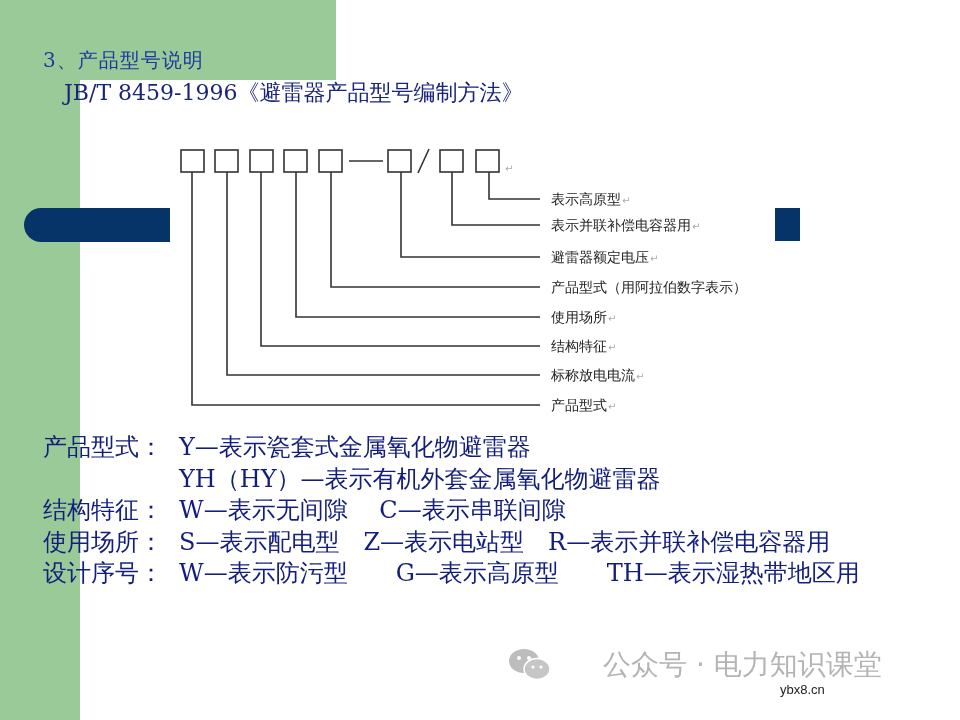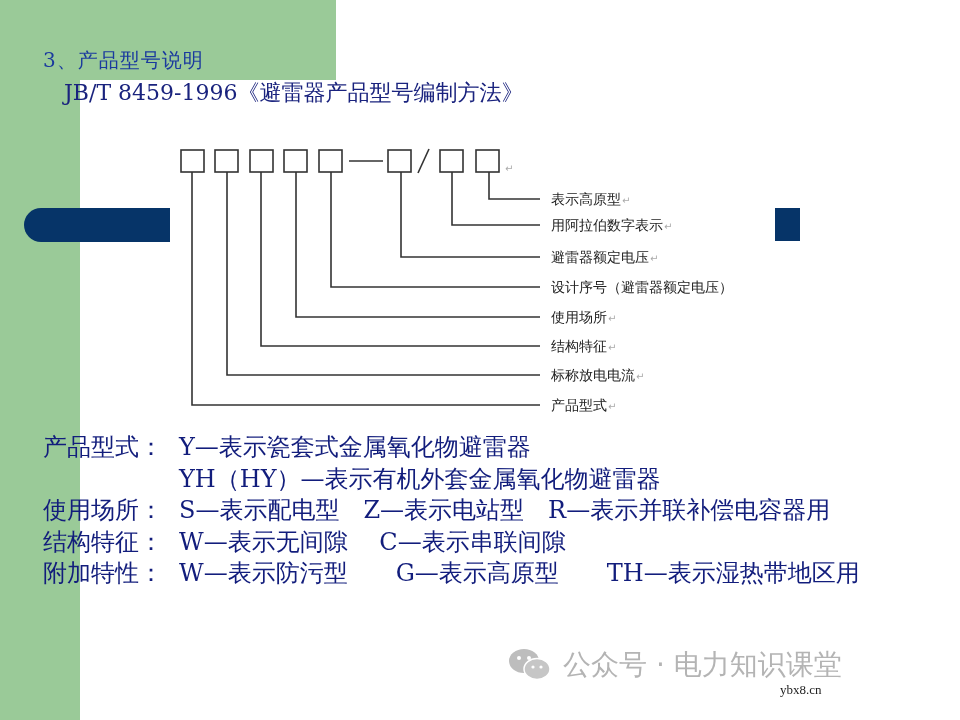--- a/index.html
+++ b/index.html
@@ -11,23 +11,23 @@
   .square { position: absolute; left: 775px; top: 208px; width: 25px; height: 33px; background: #063468; }
   .title { position: absolute; left: 43px; top: 44px; font-size: 20px; color: #1a3a9e; line-height: 32px; white-space: nowrap; letter-spacing: 1px; }
   .subtitle { position: absolute; left: 43px; top: 80px; font-size: 22px; color: #1a237e; line-height: 26px; white-space: nowrap; margin-left: 21px; }
   .diagram { position: absolute; left: 0; top: 0; width: 960px; height: 720px; }
   .diag-label { position: absolute; left: 551px; font-family: "DejaVu Sans", "Liberation Sans", sans-serif; font-size: 14px; color: #222; line-height: 16px; white-space: nowrap; }
   .ret { color: #aaa; font-size: 10px; margin-left: 1px; }
   .body-text { position: absolute; left: 43px; top: 432px; font-size: 24px; color: #121d7c; line-height: 31.5px; }
   .row { white-space: nowrap; height: 31.5px; }
   .row .lbl { display: inline-block; width: 136px; }
   .row .indent { display: inline-block; width: 136px; }
-  .wm { position: absolute; left: 507px; top: 646px; display: flex; align-items: center; font-family: "DejaVu Sans", "Liberation Sans", sans-serif; color: #b4b4b4; font-size: 28px; white-space: nowrap; }
+  .wm { position: absolute; left: 507px; top: 646px; display: flex; align-items: center; font-family: "DejaVu Sans", "Liberation Sans", sans-serif; color: #b4b4b4; font-size: 28px; white-space: nowrap; gap: 40px; }
   .wm svg { margin-right: 10px; }
-  .site { position: absolute; left: 780px; top: 682px; font-family: Liberation Serif, serif; font-size: 13px; color: #222; }
+  .site { position: absolute; left: 780px; top: 682px; font-family: Liberation Sans, sans-serif; font-size: 13px; color: #222; }
 </style>
 </head>
 <body>
 
 <div class="green-band"></div>
 <div class="green-top"></div>
 <div class="white-corner"></div>
 <div class="pill"></div>
 <div class="square"></div>
 
@@ -54,34 +54,34 @@
     <polyline points="331,172 331,287 540,287"></polyline>
     <polyline points="296,172 296,317 540,317"></polyline>
     <polyline points="261,172 261,346 540,346"></polyline>
     <polyline points="227,172 227,375 540,375"></polyline>
     <polyline points="192,172 192,405 540,405"></polyline>
   </g>
   <text x="505" y="172" font-size="10" fill="#aaa" font-family="DejaVu Sans, sans-serif">↵</text>
 </svg>
 
 <div class="diag-label" style="top:191px"><span>表示高原型</span><span class="ret">↵</span></div>
-<div class="diag-label" style="top:217px"><span>用阿拉伯数字表示</span><span class="ret">↵</span></div>
+<div class="diag-label" style="top:217px"><span>表示并联补偿电容器用</span><span class="ret">↵</span></div>
 <div class="diag-label" style="top:249px"><span>避雷器额定电压</span><span class="ret">↵</span></div>
-<div class="diag-label" style="top:279px"><span>设计序号（避雷器额定电压）</span></div>
+<div class="diag-label" style="top:279px"><span>产品型式（用阿拉伯数字表示）</span></div>
 <div class="diag-label" style="top:309px"><span>使用场所</span><span class="ret">↵</span></div>
 <div class="diag-label" style="top:338px"><span>结构特征</span><span class="ret">↵</span></div>
 <div class="diag-label" style="top:367px"><span>标称放电电流</span><span class="ret">↵</span></div>
 <div class="diag-label" style="top:397px"><span>产品型式</span><span class="ret">↵</span></div>
 
 <div class="body-text">
   <div class="row"><span class="lbl">产品型式：</span><span>Y—表示瓷套式金属氧化物避雷器</span></div>
   <div class="row"><span class="indent"></span><span>YH（HY）—表示有机外套金属氧化物避雷器</span></div>
+  <div class="row"><span class="lbl">结构特征：</span><span>W—表示无间隙　 C—表示串联间隙</span></div>
   <div class="row"><span class="lbl">使用场所：</span><span>S—表示配电型　Z—表示电站型　R—表示并联补偿电容器用</span></div>
-  <div class="row"><span class="lbl">结构特征：</span><span>W—表示无间隙　 C—表示串联间隙</span></div>
-  <div class="row"><span class="lbl">附加特性：</span><span>W—表示防污型　　G—表示高原型　　TH—表示湿热带地区用</span></div>
+  <div class="row"><span class="lbl">设计序号：</span><span>W—表示防污型　　G—表示高原型　　TH—表示湿热带地区用</span></div>
 </div>
 
 <div class="wm">
   <svg width="46" height="36" viewBox="0 0 46 36">
     <ellipse cx="17" cy="14" rx="15" ry="12" fill="#bdbdbd"></ellipse>
     <ellipse cx="30" cy="22" rx="13" ry="10.5" fill="#c6c6c6" stroke="#fff" stroke-width="1.5"></ellipse>
     <circle cx="12" cy="11" r="2" fill="#fff"></circle>
     <circle cx="22" cy="11" r="2" fill="#fff"></circle>
     <circle cx="26" cy="20" r="1.6" fill="#fff"></circle>
     <circle cx="34" cy="20" r="1.6" fill="#fff"></circle>

